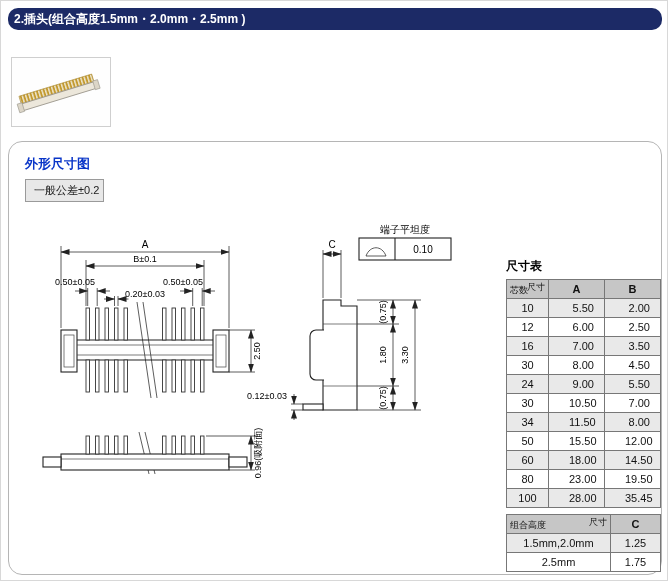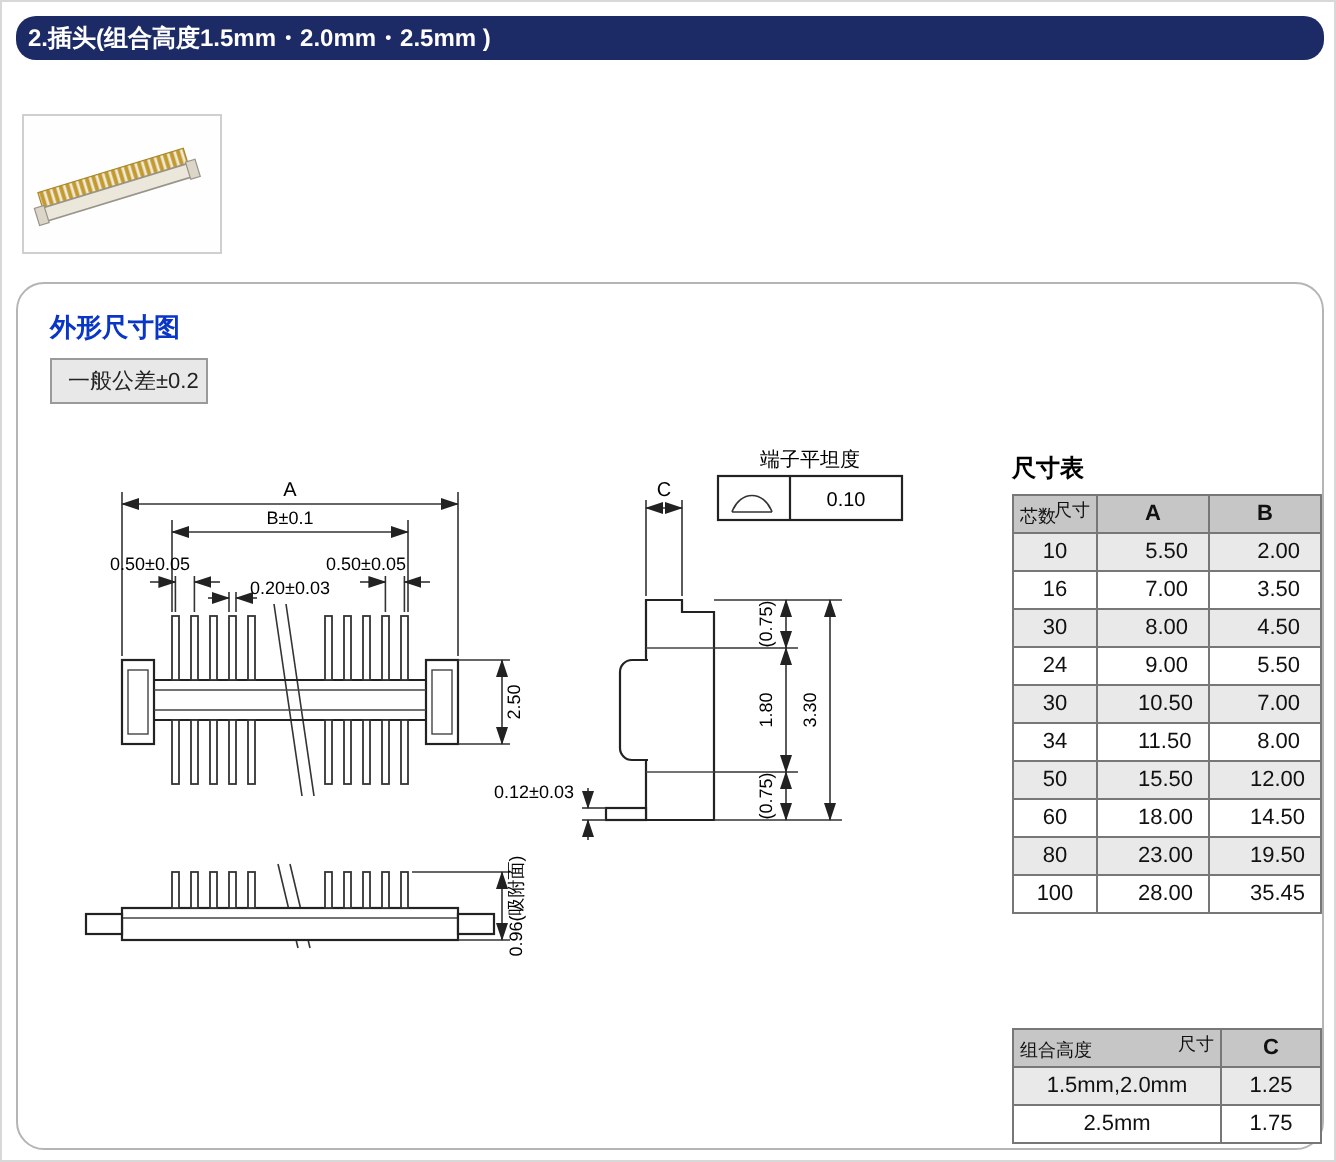--- a/index.html
+++ b/index.html
@@ -22,21 +22,21 @@
 
   .drawing { position:absolute; left:14px; top:66px; }
   .drawing text { fill:#000; font-family:"Liberation Sans","DejaVu Sans",sans-serif; }
   .obj { stroke:#222; stroke-width:1.1; fill:none; }
   .objf { stroke:#222; stroke-width:1.1; fill:#fff; }
   .thin { stroke:#444; stroke-width:0.7; fill:none; }
   .diml { stroke:#333; stroke-width:0.8; fill:none; }
   .t9 { font-size:9px; }
   .t10 { font-size:10px; }
 
-  .size-table-block { position:absolute; left:497px; top:84px; width:154px; }
+  .size-table-block { position:absolute; left:497px; top:116px; width:154px; }
   .table-title { font-size:12px; font-weight:bold; margin-bottom:4px; color:#000; }
   table.dim { border-collapse:collapse; width:154px; font-size:11px; table-layout:fixed; }
   table.dim th, table.dim td { border:1px solid #777; padding:2px 2px; text-align:center; height:19px; }
   table.dim thead th { background:#c6c6c6; font-weight:bold; }
   table.dim tbody tr:nth-child(odd) { background:#e9e9e9; }
   table.dim tbody tr:nth-child(even) { background:#ffffff; }
   table.dim td.val { text-align:right; padding-right:10px;padding-left:20px; }
   th.diag { position:relative; padding:0;
     background-color:#c6c6c6;
     background-image:linear-gradient(to bottom right, rgba(0,0,0,0) calc(50% - 0.7px), #555 calc(50% - 0.7px), #555 calc(50% + 0.7px), rgba(0,0,0,0) calc(50% + 0.7px)); }
@@ -236,20 +236,25 @@
             <th>B</th>
           </tr>
         </thead>
         <tbody>
           <tr>
               <td>10</td>
               <td class="val">5.50</td>
               <td class="val">2.00</td>
             </tr>
           <tr>
+              <td>12</td>
+              <td class="val">6.00</td>
+              <td class="val">2.50</td>
+            </tr>
+          <tr>
               <td>16</td>
               <td class="val">7.00</td>
               <td class="val">3.50</td>
             </tr>
           <tr>
               <td>30</td>
               <td class="val">8.00</td>
               <td class="val">4.50</td>
             </tr>
           <tr>

